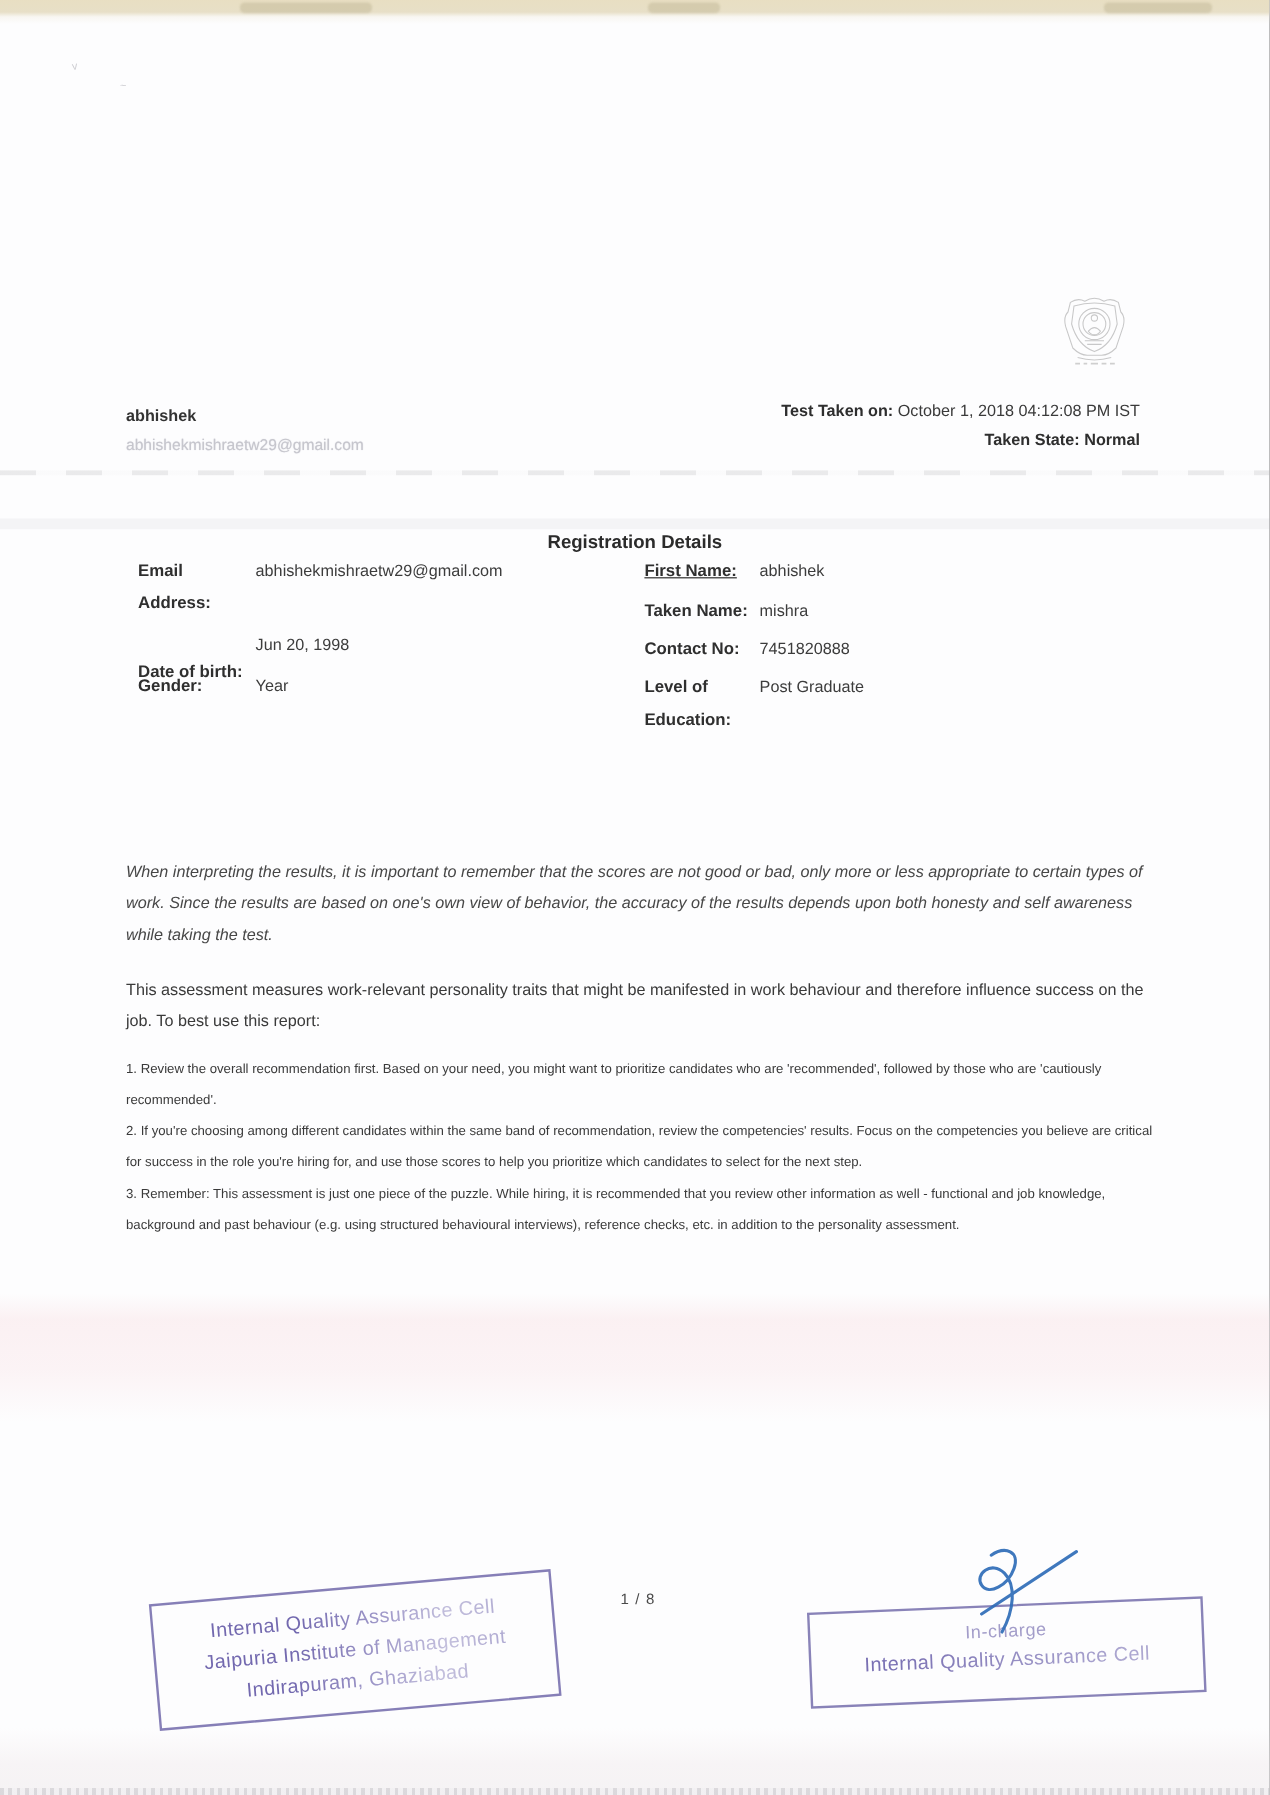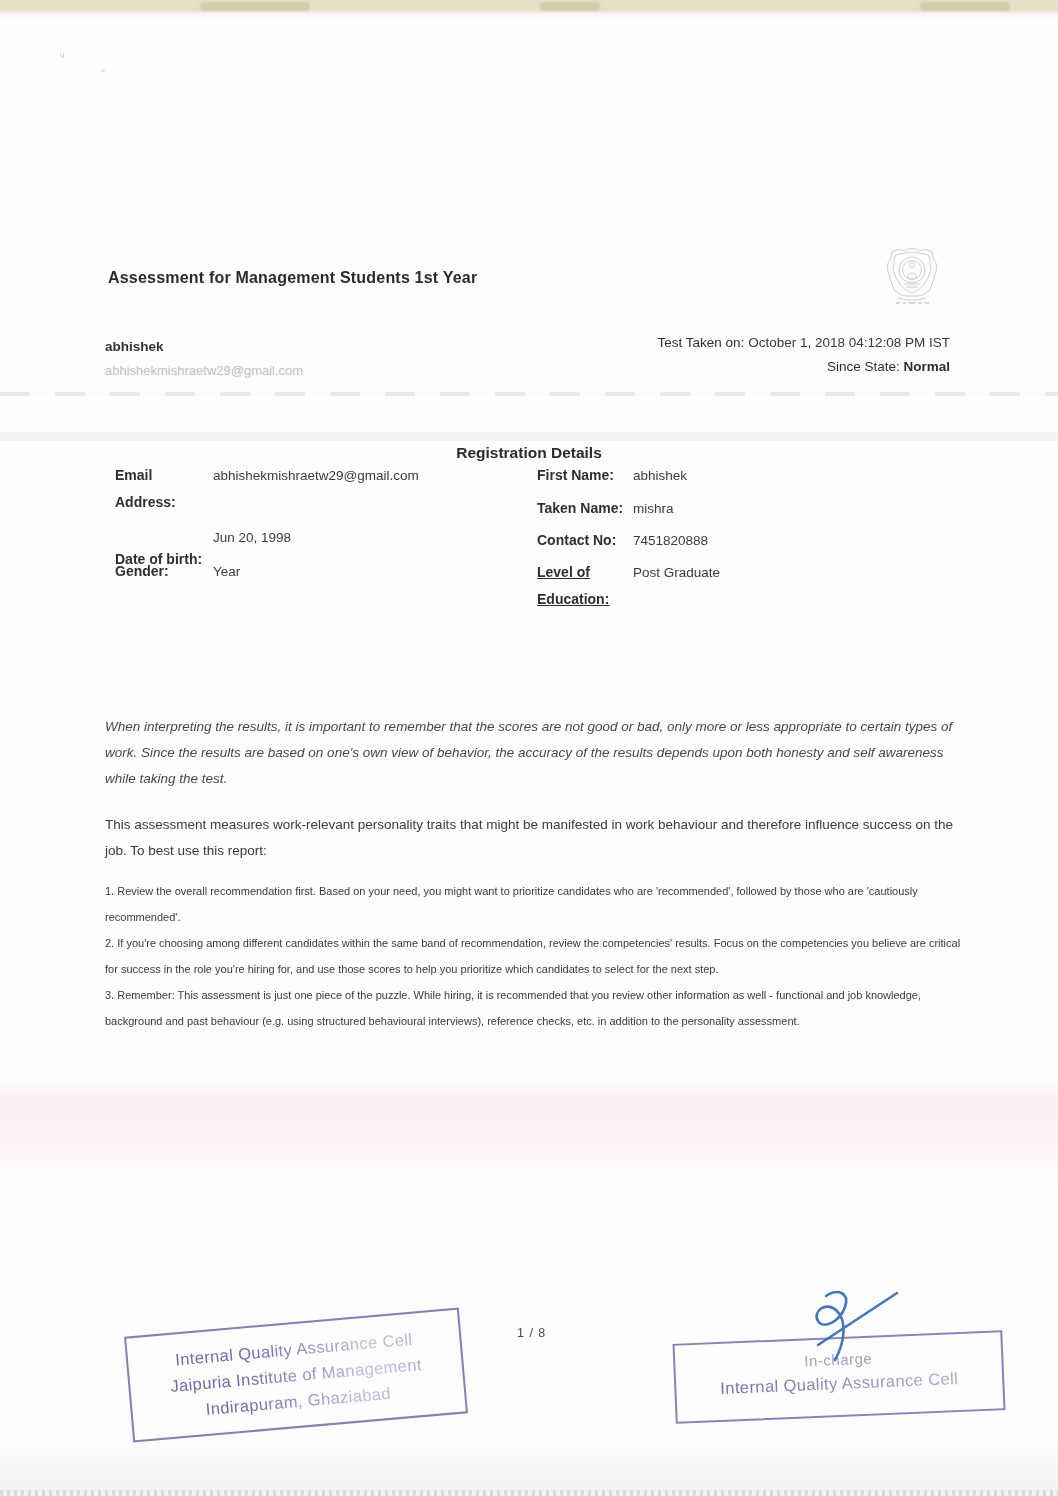--- a/index.html
+++ b/index.html
@@ -23,21 +23,21 @@
   .streak{position:absolute;left:0;width:100%;pointer-events:none;}
   .streak.s1{top:392px;height:4px;background:repeating-linear-gradient(90deg, rgba(95,95,100,.22) 0 30px, rgba(95,95,100,.03) 30px 55px);opacity:.55;}
   .streak.s2{top:432px;height:9px;background:rgba(130,130,135,.07);}
   .mark{position:absolute;color:#9a9aa2;font-size:9px;opacity:.5;}
   
   .doc-title{position:absolute;left:108px;top:269px;font-size:16px;font-weight:700;color:#2b2b2b;letter-spacing:.2px;}
   .emblem{position:absolute;left:884px;top:246px;width:56px;height:64px;opacity:.55;}
   .cand-name{position:absolute;left:105px;top:339px;font-size:13.5px;font-weight:700;color:#333;}
   .cand-email{position:absolute;left:105px;top:363px;font-size:13px;color:#c6c6cd;text-shadow:0 0 1px #d6d6dd;}
   .meta-line{position:absolute;right:108px;font-size:13.5px;color:#3a3a3a;white-space:nowrap;}
-  .meta-line .lbl{font-weight:400;color:#2e2e2e;}
+  .meta-line .lbl{font-weight:700;color:#2e2e2e;}
   .meta-line.l1{top:335px;}
   .meta-line.l2{top:359px;font-weight:700;color:#2e2e2e;}
   
   .sec-heading{position:absolute;left:0;width:100%;text-align:center;font-size:15.5px;font-weight:700;color:#2b2b2b;margin-top:40px;}
   .reg-heading{top:404px;}
   .reg-label{position:absolute;width:98px;font-size:14px;line-height:27px;font-weight:700;color:#2f2f2f;}
   .reg-value{position:absolute;font-size:13.5px;line-height:27px;color:#3c3c3c;}
   
   .interp-heading{top:657px;}
   .para{position:absolute;left:105px;width:858px;font-size:13.5px;line-height:26px;color:#3a3a3a;}
@@ -77,21 +77,20 @@
 <div class="page">
 
   <div class="top-smudge" style="left:200px;width:110px;"></div>
   <div class="top-smudge" style="left:540px;width:60px;"></div>
   <div class="top-smudge" style="left:920px;width:90px;"></div>
   <span class="mark" style="left:60px;top:50px;transform:rotate(-8deg);">v</span>
   <span class="mark" style="left:100px;top:66px;">~</span>
   <div class="streak s1"></div>
   <div class="streak s2"></div>
 
-  <div class="doc-title">Assessment for Management Students 1st Year</div>
 
   <svg class="emblem" viewBox="0 0 56 64">
     <g fill="none" stroke="#9e9e9e" stroke-width="0.9">
       <path d="M8 6 Q14 2 20 5 Q28 0 36 5 Q42 2 48 6 L50 14 Q54 18 52 26 L46 44 Q40 50 34 50 L22 50 Q16 50 10 44 L4 26 Q2 18 6 14 Z"></path>
       <path d="M11 9 Q28 4 45 9 L47 24 Q42 42 28 47 Q14 42 9 24 Z"></path>
       <circle cx="28" cy="24" r="13"></circle>
       <circle cx="28" cy="24" r="9.5"></circle>
       <circle cx="28" cy="19" r="2.6"></circle>
       <path d="M23 30 Q28 24 33 30 Q31 33 28 33 Q25 33 23 30 Z"></path>
       <path d="M20 38 h16 M22 41 h12"></path>
@@ -103,45 +102,45 @@
   </svg>
 
   <div class="cand-name">abhishek</div>
   <div class="cand-email">abhishekmishraetw29@gmail.com</div>
 
   <div class="meta-line l1">
     <span class="lbl">Test Taken on:</span>
     <span>October 1, 2018 04:12:08 PM IST</span>
   </div>
   <div class="meta-line l2">
-    <span class="lbl">Since State:</span>
+    <span class="lbl">Taken State:</span>
     <span>Normal</span>
   </div>
 
   <div class="sec-heading reg-heading">Registration Details</div>
 
   <div class="reg-label" style="left:115px;top:462px;">Email Address:</div>
   <div class="reg-value" style="left:213px;top:462px;">abhishekmishraetw29@gmail.com</div>
 
   <div class="reg-label" style="left:115px;top:546px;">Date of birth:</div>
   <div class="reg-value" style="left:213px;top:524px;">Jun 20, 1998</div>
 
   <div class="reg-label" style="left:115px;top:558px;">Gender:</div>
   <div class="reg-value" style="left:213px;top:558px;">Year</div>
 
-  <div class="reg-label" style="left:537px;top:462px;">First Name:</div>
+  <div class="reg-label" style="left:537px;top:462px;text-decoration:underline;">First Name:</div>
   <div class="reg-value" style="left:633px;top:462px;">abhishek</div>
 
   <div class="reg-label" style="left:537px;top:495px;">Taken Name:</div>
   <div class="reg-value" style="left:633px;top:495px;">mishra</div>
 
   <div class="reg-label" style="left:537px;top:527px;">Contact No:</div>
   <div class="reg-value" style="left:633px;top:527px;">7451820888</div>
 
-  <div class="reg-label" style="left:537px;top:559px;text-decoration:underline;">Level of Education:</div>
+  <div class="reg-label" style="left:537px;top:559px;">Level of Education:</div>
   <div class="reg-value" style="left:633px;top:559px;">Post Graduate</div>
 
   <div class="para italic">When interpreting the results, it is important to remember that the scores are not good or bad, only more or less appropriate to certain types of work. Since the results are based on one's own view of behavior, the accuracy of the results depends upon both honesty and self awareness while taking the test.</div>
   <div class="para body">This assessment measures work-relevant personality traits that might be manifested in work behaviour and therefore influence success on the job. To best use this report:</div>
   <div class="points">
     <p>1. Review the overall recommendation first. Based on your need, you might want to prioritize candidates who are 'recommended', followed by those who are 'cautiously recommended'.</p>
     <p>2. If you're choosing among different candidates within the same band of recommendation, review the competencies' results. Focus on the competencies you believe are critical for success in the role you're hiring for, and use those scores to help you prioritize which candidates to select for the next step.</p>
     <p>3. Remember: This assessment is just one piece of the puzzle. While hiring, it is recommended that you review other information as well - functional and job knowledge, background and past behaviour (e.g. using structured behavioural interviews), reference checks, etc. in addition to the personality assessment.</p>
   </div>
 

